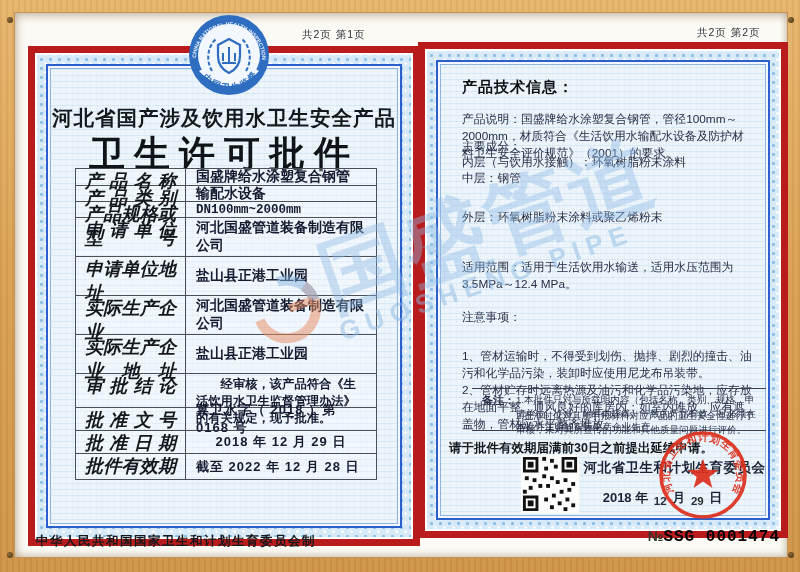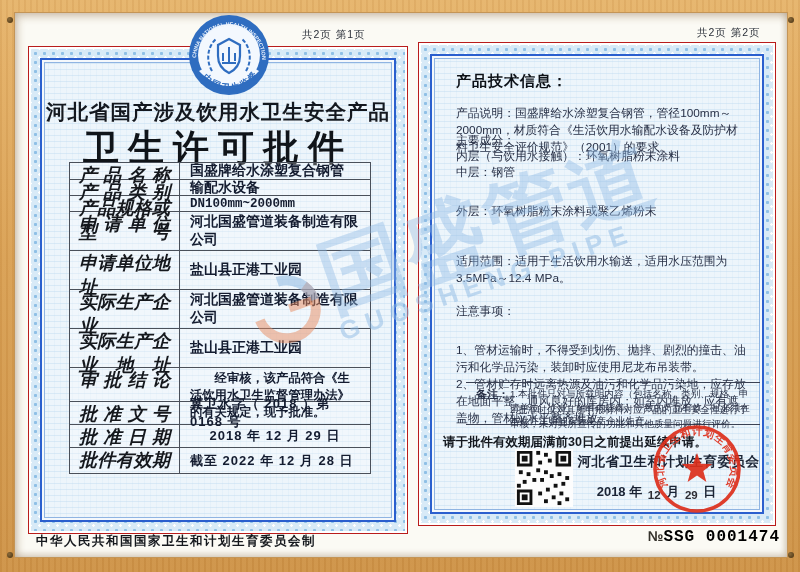--- a/index.html
+++ b/index.html
@@ -9,21 +9,21 @@
   .frame{position:absolute;inset:0;
     background:linear-gradient(180deg,#e6b46c 0%,#d9a054 45%,#cd9247 100%);}
   .frame::after{content:"";position:absolute;inset:0;
     background:repeating-linear-gradient(90deg,rgba(140,85,25,.07) 0 2px,rgba(255,230,180,.06) 2px 6px);}
   .mat{position:absolute;left:14px;top:12px;width:772px;height:544px;
     background:#fbfaf4;border:1px solid #c49557;
     box-shadow:inset 2px 3px 8px rgba(100,60,15,.33), inset -2px -3px 6px rgba(100,60,15,.18);}
   .screw{position:absolute;width:6px;height:6px;border-radius:50%;z-index:9;
     background:radial-gradient(circle at 35% 35%,#8a6a3a,#463010);}
   
-  .page{position:absolute;background:#fff;border:1px solid #b91c1c;padding:2px;z-index:1;}
+  .page{position:absolute;background:#fff;border:7px solid #b91c1c;padding:2px;z-index:1;}
   .p1{left:28px;top:46px;width:374px;height:482px;}
   .p2{left:418px;top:42px;width:352px;height:478px;}
   .band{height:100%;box-sizing:border-box;padding:9px;
     background-color:#d8eaf7;
     background-image:radial-gradient(circle,#8fc0e6 1.3px,rgba(255,255,255,0) 1.9px),
                      radial-gradient(circle,#ffffff 1px,rgba(255,255,255,0) 1.5px);
     background-size:9px 9px,9px 9px;background-position:0 0,4px 4px;}
   .inner{position:relative;height:100%;box-sizing:border-box;border:2px solid #2b5fce;
     box-shadow:inset 0 0 0 2px rgba(255,255,255,.9), inset 0 0 0 3px #8fb4e2;
     background-color:#edf5fb;

